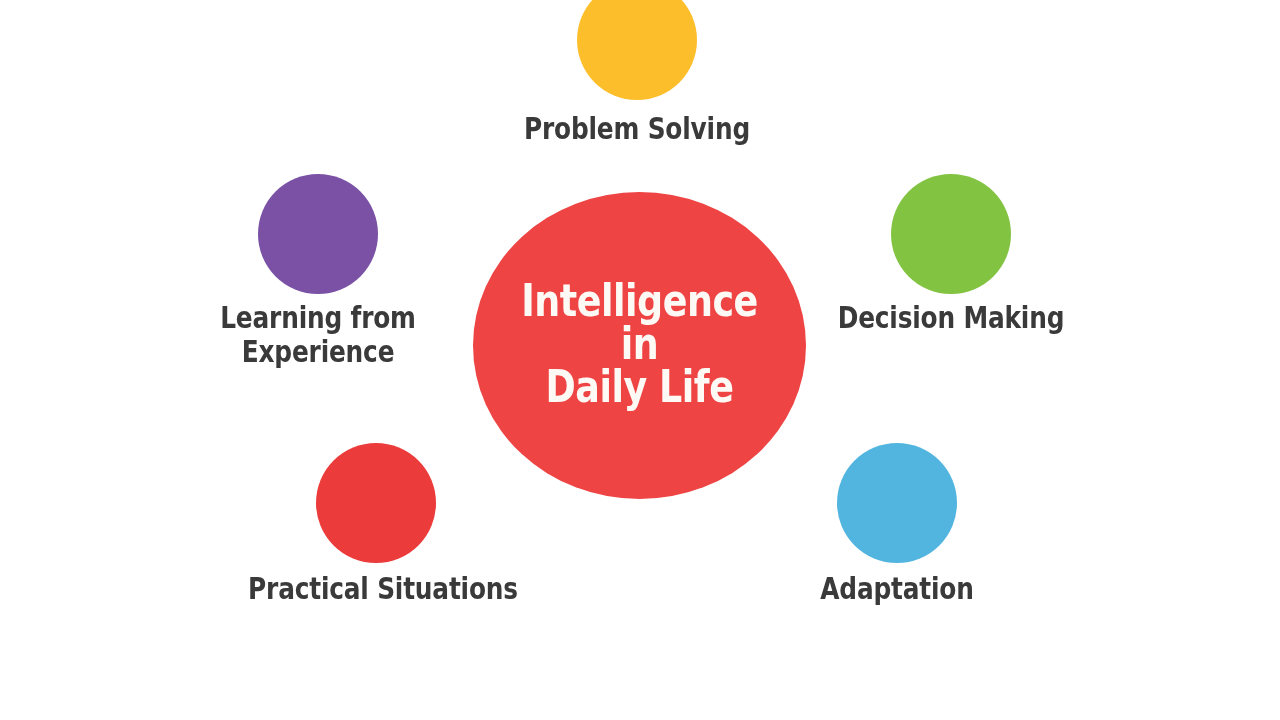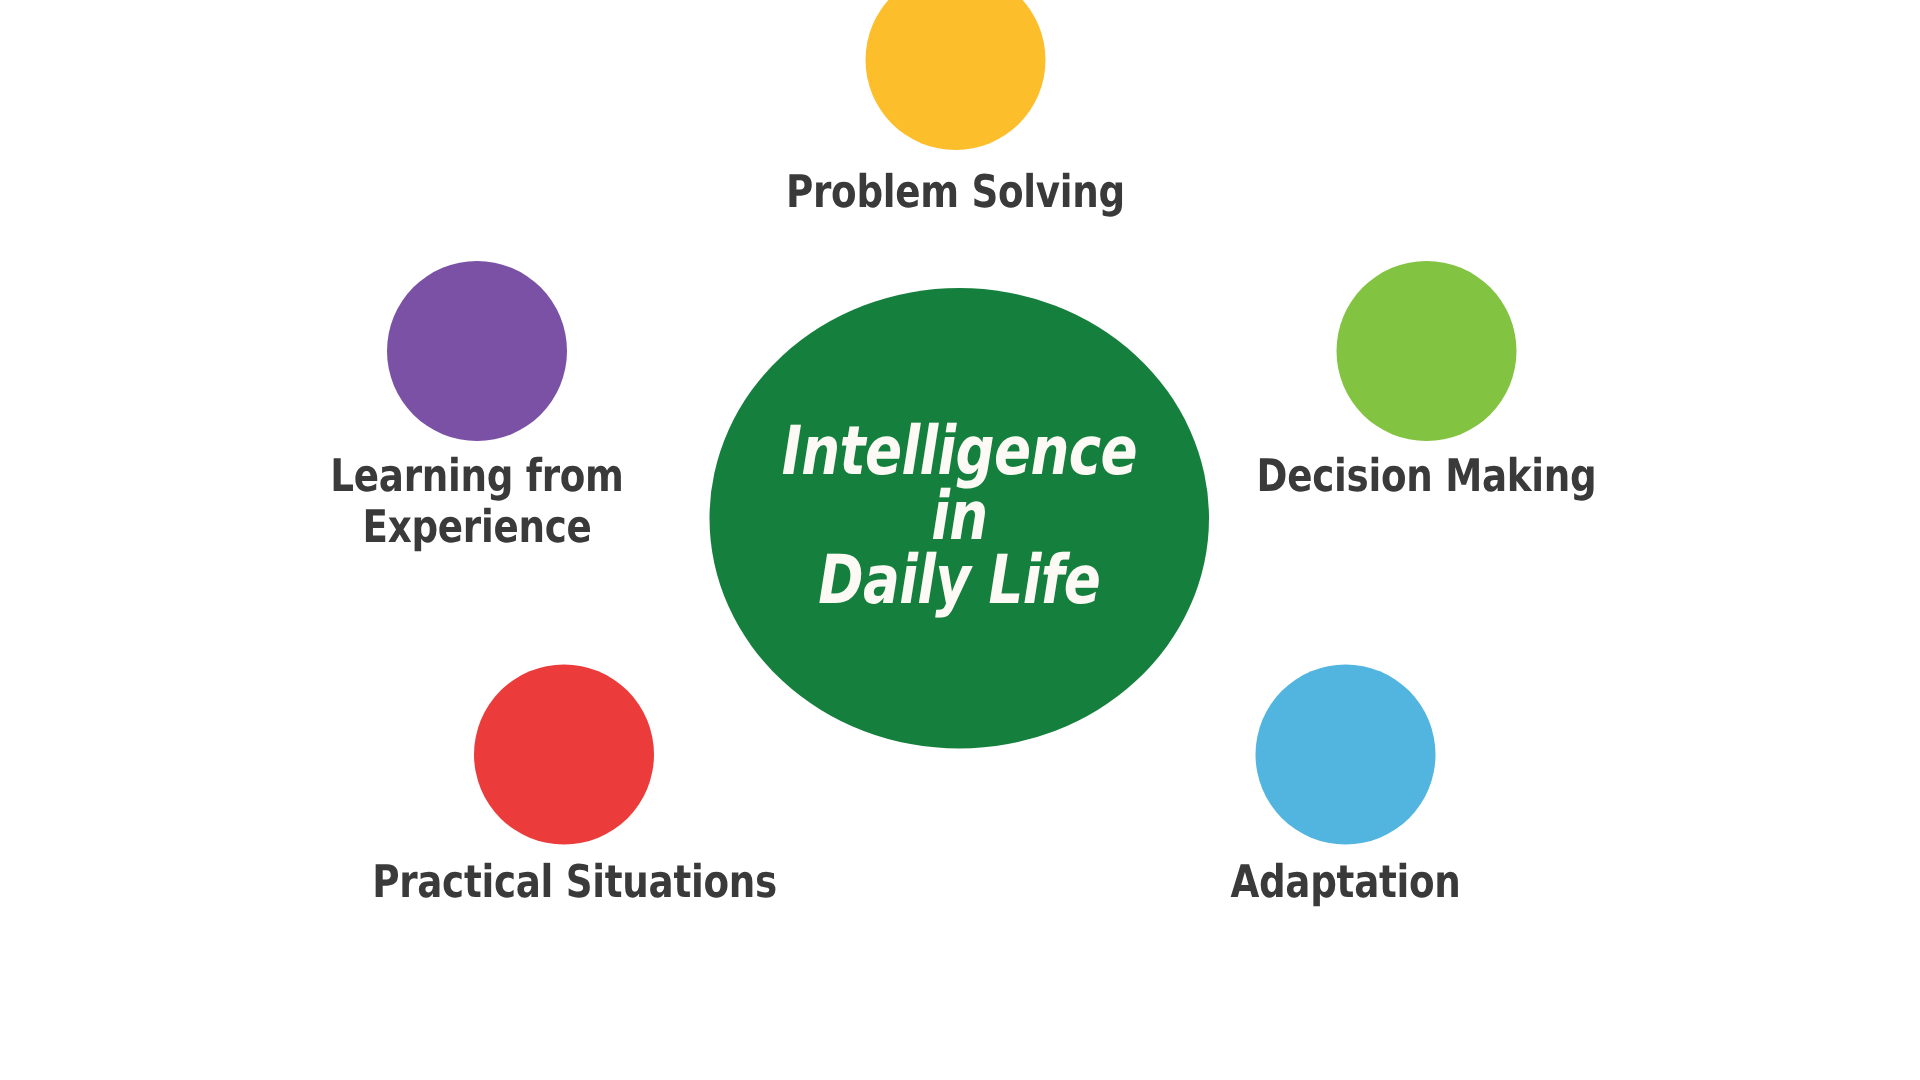--- a/index.html
+++ b/index.html
@@ -119,21 +119,21 @@
   }
   .n-adaptation .node-label {
     left: 717px; top: 572px;
   }
 </style>
 </head>
 <body>
 
 <div class="canvas" style="background: rgb(255, 255, 255);">
 
-  <div class="hub" style="background: #15803d; font-style: italic;">
+  <div class="hub" style="background: #ef4444;">
     <div class="hub-label" style="color: rgb(253, 250, 246);">Intelligence
 in
 Daily Life</div>
   </div>
 
   <div class="node n-problem">
     <div class="node-dot" style="background: rgb(252, 190, 42);"></div>
     <div class="node-label" style="color: rgb(58, 58, 58);">Problem Solving</div>
   </div>
 

